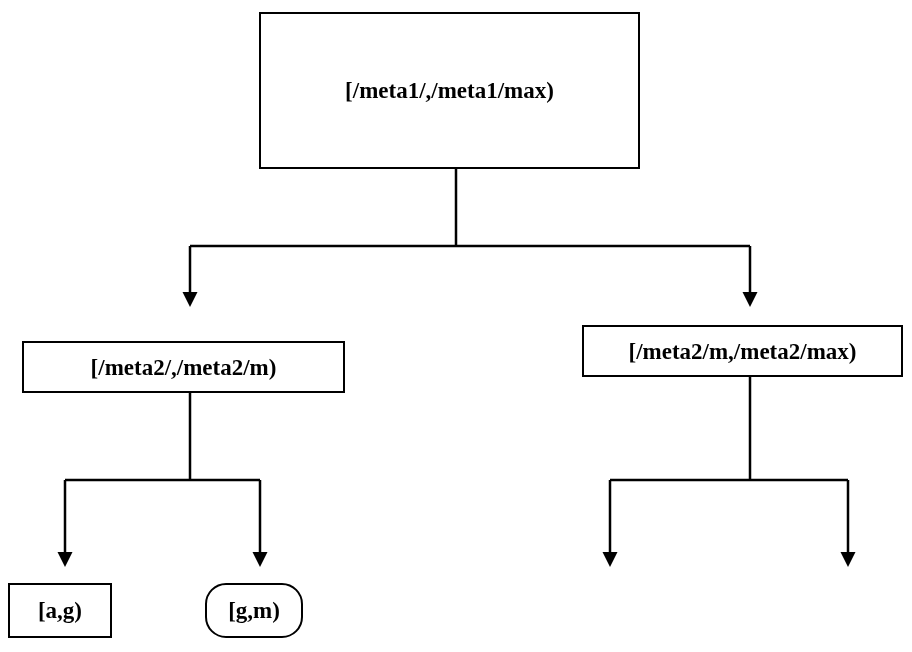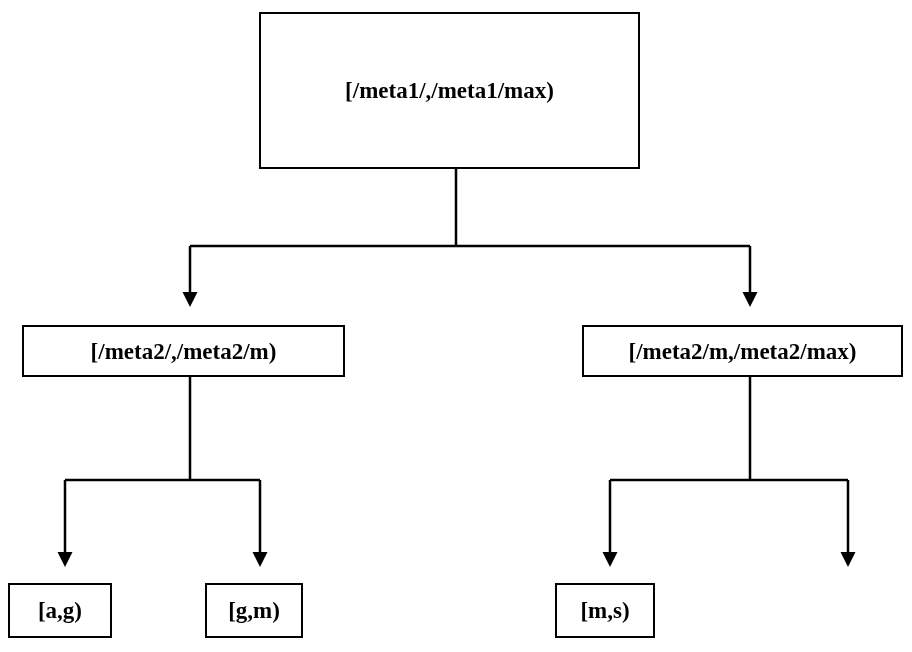--- a/index.html
+++ b/index.html
@@ -64,34 +64,31 @@
     <polygon class="arrowhead" points="57.5,552 72.5,552 65,567"></polygon>
     <polygon class="arrowhead" points="252.5,552 267.5,552 260,567"></polygon>
     <polygon class="arrowhead" points="602.5,552 617.5,552 610,567"></polygon>
     <polygon class="arrowhead" points="840.5,552 855.5,552 848,567"></polygon>
   </svg>
 
   <div class="node" style="left:259px; top:12px; width:381px; height:157px;">
     <span>[/meta1/,/meta1/max)</span>
   </div>
 
-  <div class="node" style="left:22px; top:325px; width:323px; height:52px;">
+  <div class="node" style="left:22px; top:341px; width:323px; height:52px;">
     <span>[/meta2/,/meta2/m)</span>
   </div>
 
   <div class="node" style="left:582px; top:325px; width:321px; height:52px;">
     <span>[/meta2/m,/meta2/max)</span>
   </div>
 
   <div class="node" style="left:8px; top:583px; width:104px; height:55px;">
     <span>[a,g)</span>
   </div>
 
-  <div class="node" style="left:205px; top:583px; width:98px; height:55px;">
+  <div class="node" style="left:205px; top:583px; width:98px; height:55px;border-radius:21px;">
     <span>[g,m)</span>
   </div>
 
-  <div class="node" style="left:555px; top:583px; width:100px; height:55px;">
-    <span>[m,s)</span>
-  </div>
 
 
 </div>
 
 </body></html>

